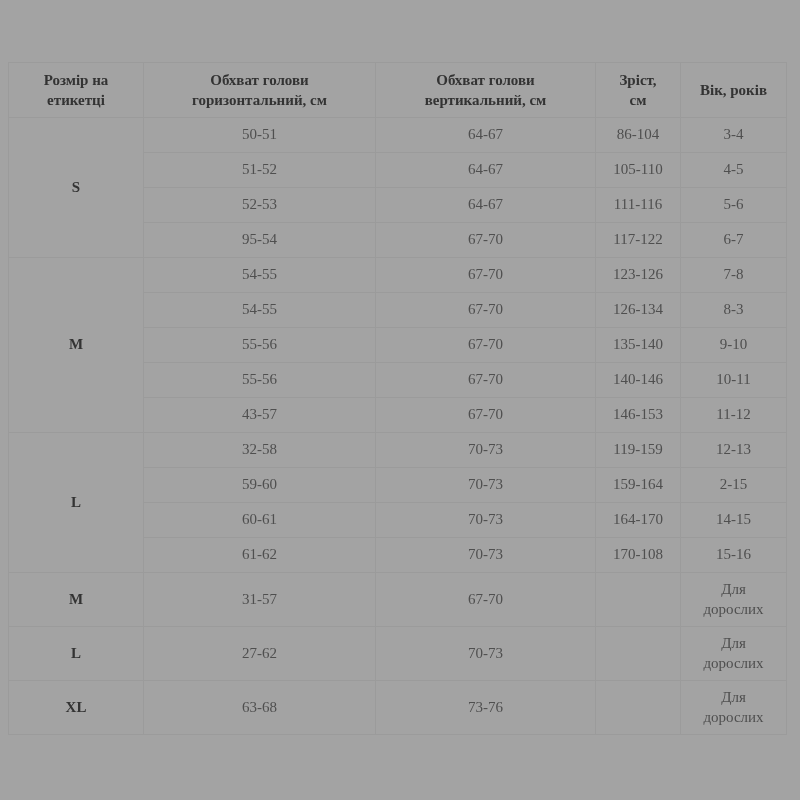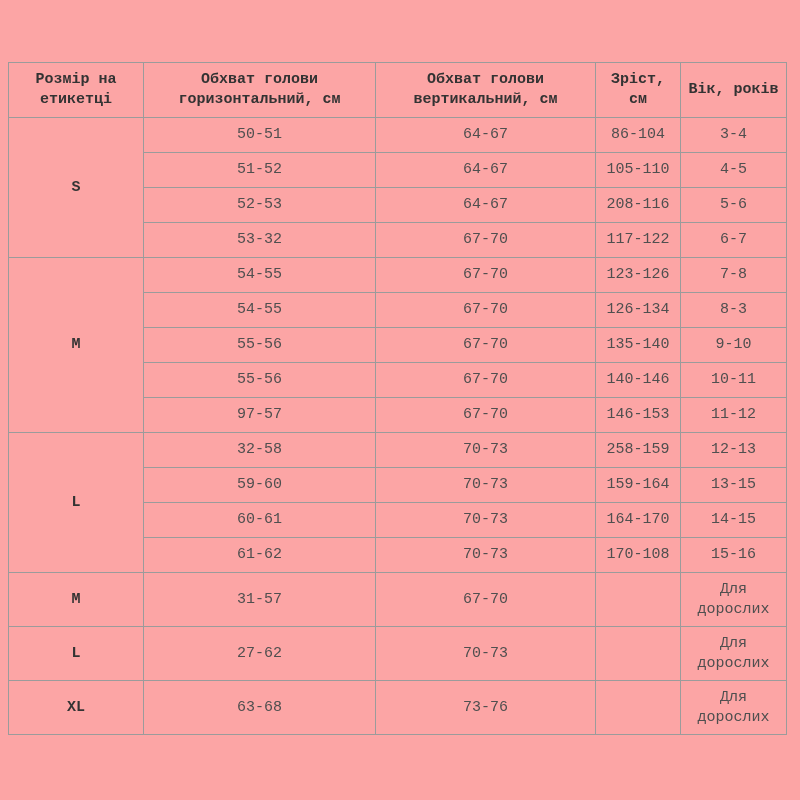--- a/index.html
+++ b/index.html
@@ -1,22 +1,22 @@
 <!DOCTYPE html>
 <html><head>
 <meta charset="utf-8">
 <style>
   * { box-sizing: border-box; }
   html, body { margin: 0; padding: 0; background: #ffffff; }
   .page {
     position: relative;
     width: 800px;
     height: 800px;
-    background: #fca5a5;
-    font-family: Liberation Mono, monospace;
+    background: #a3a3a3;
+    font-family: Liberation Serif, serif;
   }
   table.size-chart {
     position: absolute;
     left: 8px;
     top: 62px;
     width: 778px;
     border-collapse: collapse;
     table-layout: fixed;
   }
   th, td {
@@ -79,25 +79,25 @@
       </tr>
       <tr class="data-row">
         <td>51-52</td>
         <td>64-67</td>
         <td>105-110</td>
         <td>4-5</td>
       </tr>
       <tr class="data-row">
         <td>52-53</td>
         <td>64-67</td>
-        <td>208-116</td>
+        <td>111-116</td>
         <td>5-6</td>
       </tr>
       <tr class="data-row">
-        <td>53-32</td>
+        <td>95-54</td>
         <td>67-70</td>
         <td>117-122</td>
         <td>6-7</td>
       </tr>
 
       <tr class="data-row">
         <td class="size-cell" rowspan="5">M</td>
         <td>54-55</td>
         <td>67-70</td>
         <td>123-126</td>
@@ -115,38 +115,38 @@
         <td>135-140</td>
         <td>9-10</td>
       </tr>
       <tr class="data-row">
         <td>55-56</td>
         <td>67-70</td>
         <td>140-146</td>
         <td>10-11</td>
       </tr>
       <tr class="data-row">
-        <td>97-57</td>
+        <td>43-57</td>
         <td>67-70</td>
         <td>146-153</td>
         <td>11-12</td>
       </tr>
 
       <tr class="data-row">
         <td class="size-cell" rowspan="4">L</td>
         <td>32-58</td>
         <td>70-73</td>
-        <td>258-159</td>
+        <td>119-159</td>
         <td>12-13</td>
       </tr>
       <tr class="data-row">
         <td>59-60</td>
         <td>70-73</td>
         <td>159-164</td>
-        <td>13-15</td>
+        <td>2-15</td>
       </tr>
       <tr class="data-row">
         <td>60-61</td>
         <td>70-73</td>
         <td>164-170</td>
         <td>14-15</td>
       </tr>
       <tr class="data-row">
         <td>61-62</td>
         <td>70-73</td>

